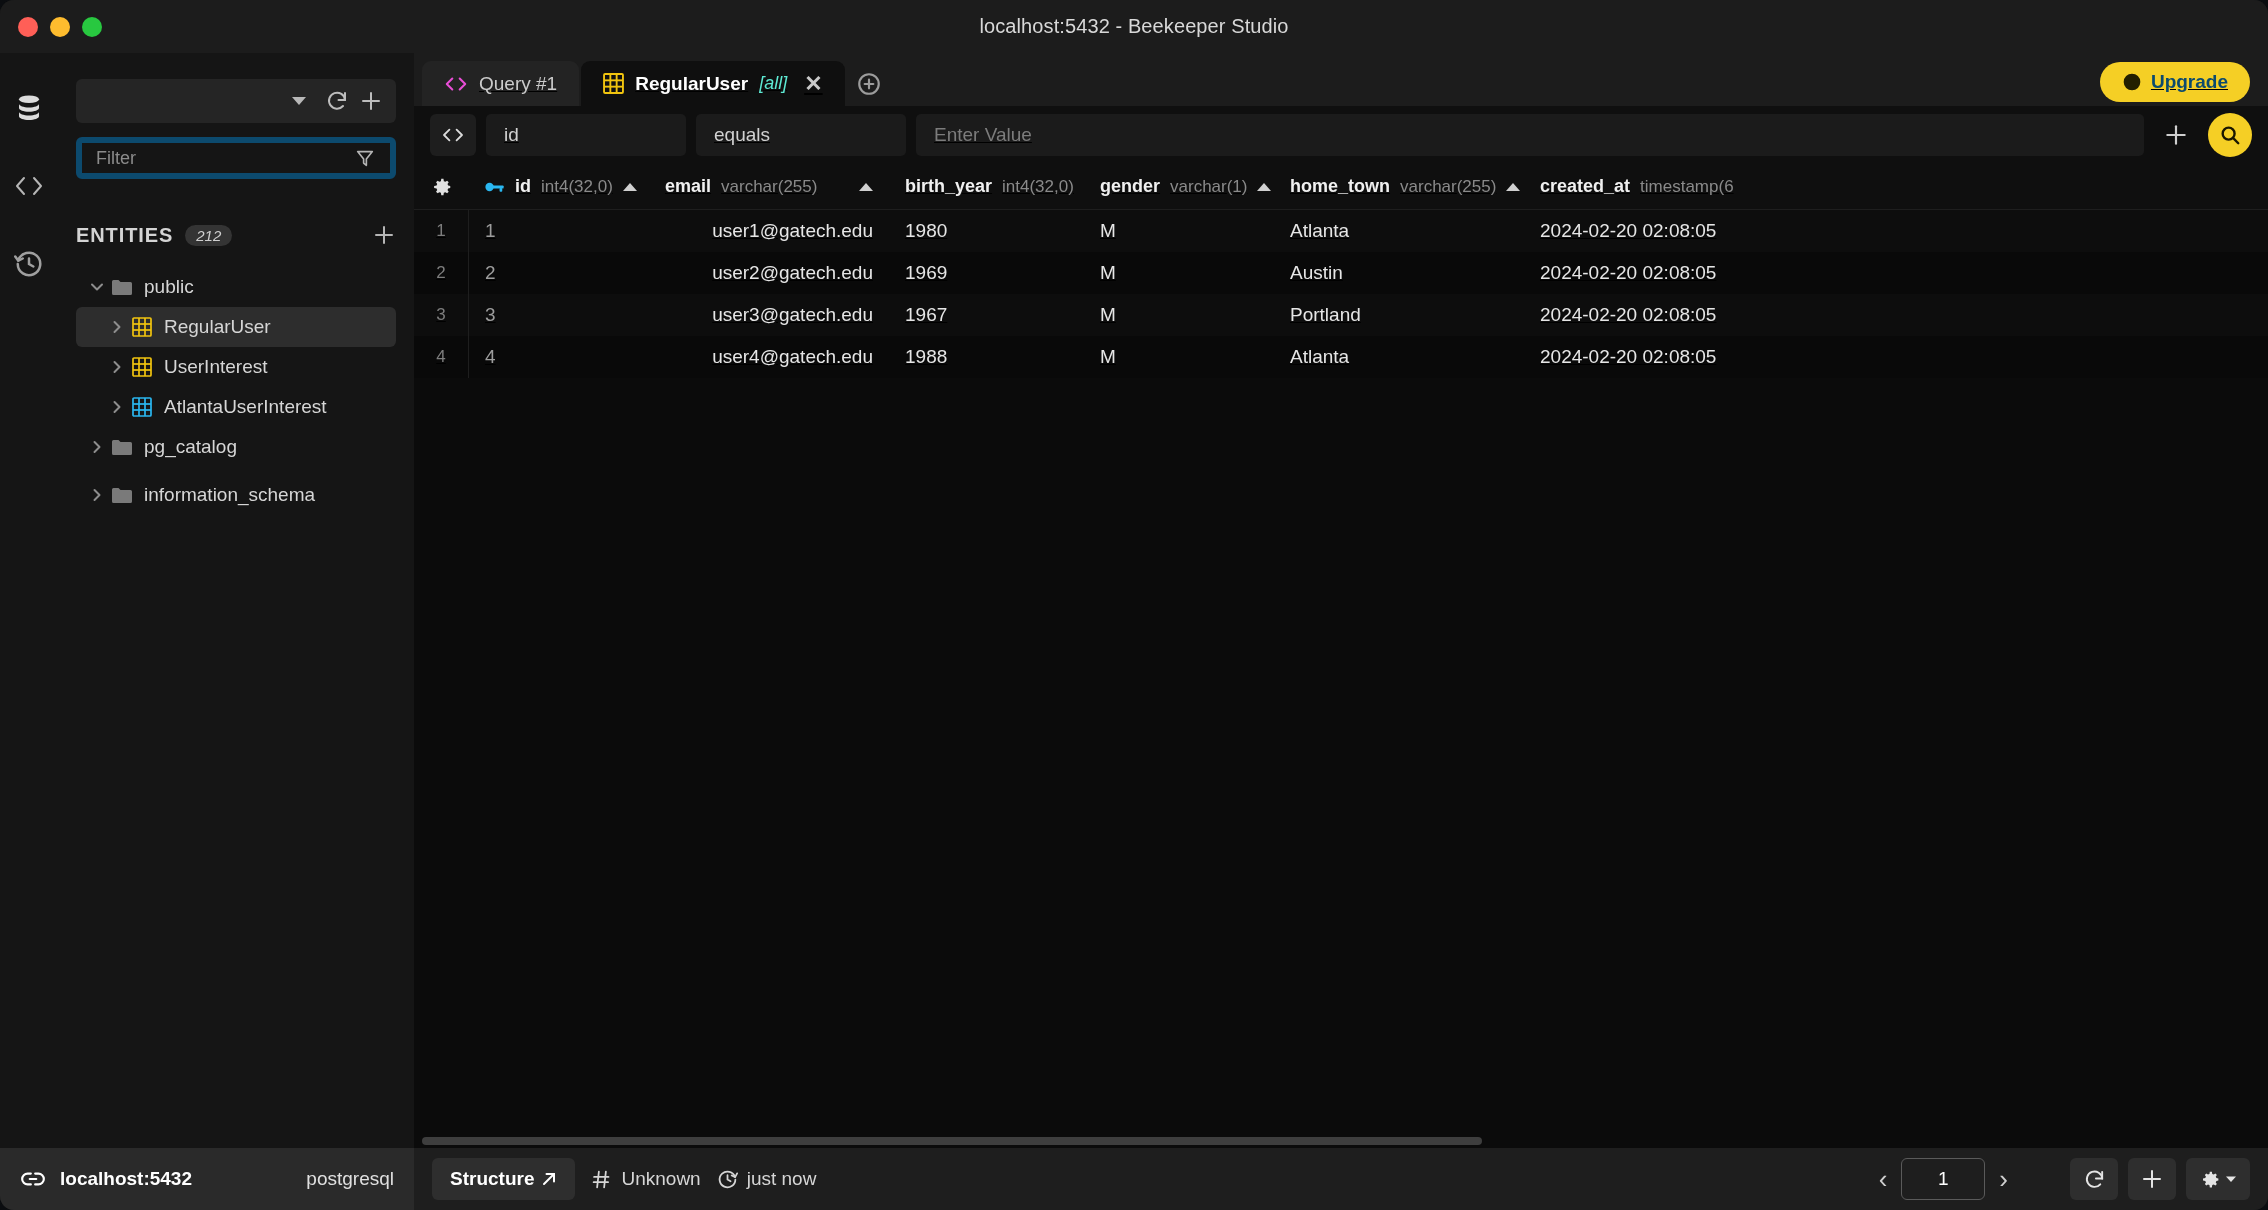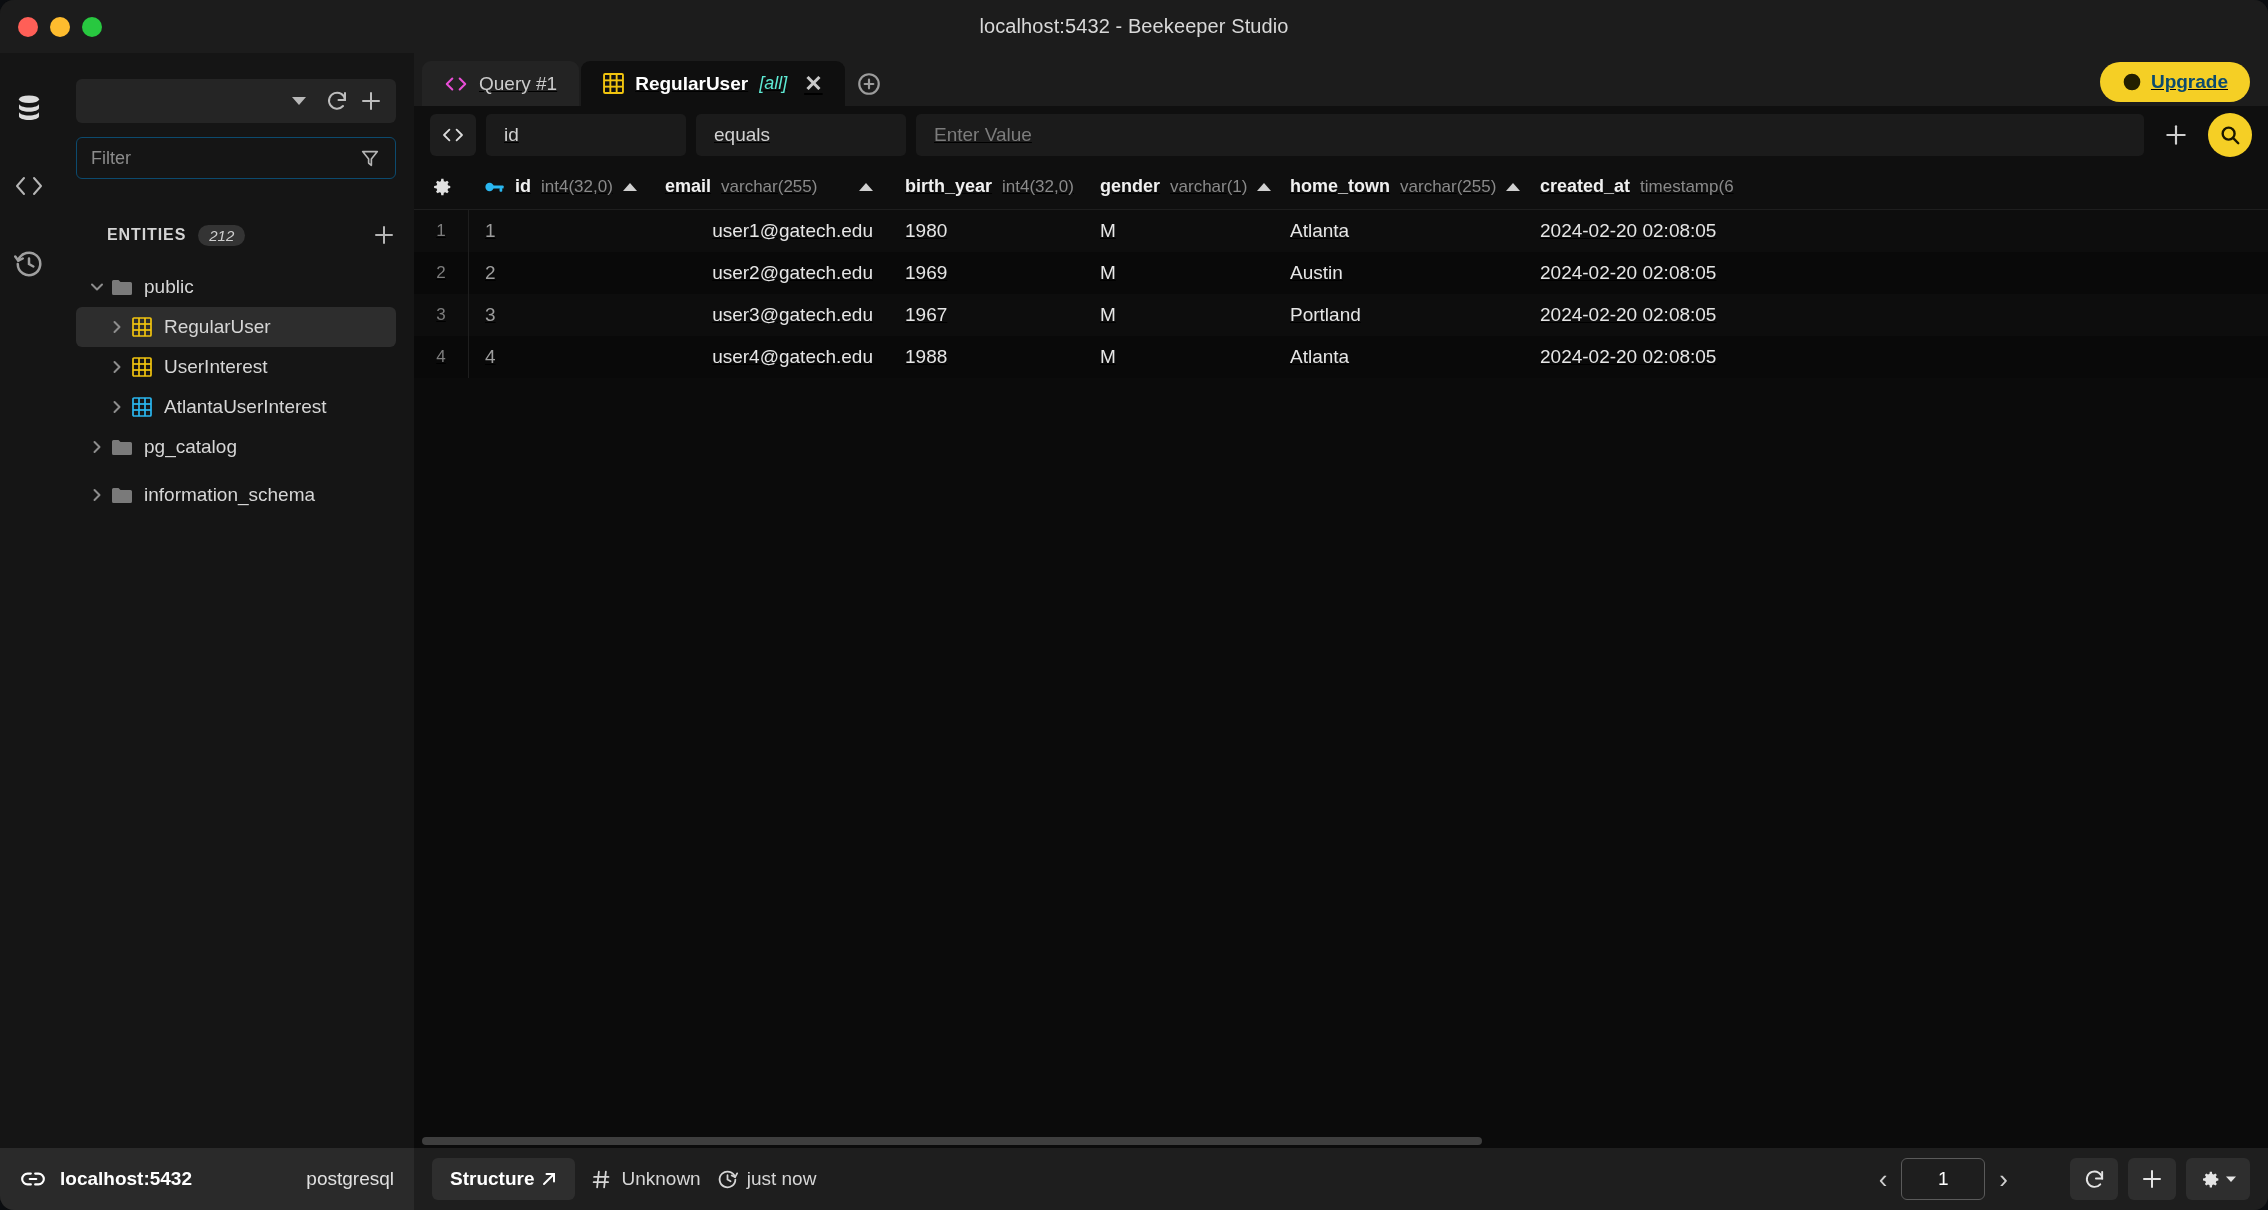--- a/index.html
+++ b/index.html
@@ -74,38 +74,38 @@
     margin-right: 14px;
   }
   .icon-btn {
     width: 34px; height: 34px;
     display: flex; align-items: center; justify-content: center;
     color: #b9b9b9; cursor: pointer;
   }
   .filter-box {
     margin-top: 14px;
     height: 42px;
-    border: 1px solid #0c4a6e;
+    border: 6px solid #0c4a6e;
     border-radius: 6px;
     display: flex; align-items: center;
     padding: 0 14px;
   }
   .filter-box input {
     flex: 1; background: transparent; border: none; outline: none;
     color: #d9d9d9; font-size: 18px; font-family: inherit;
   }
   .filter-box input::placeholder { color: #8b8b8b; }
 
   .entities-head {
     margin-top: 40px;
     display: flex; align-items: center;
     height: 32px;
   }
   .entities-label {
-    color: #d4d4d4; font-size: 16px; font-weight: bold; letter-spacing: .9px; margin-left: 31px;
+    color: #d4d4d4; font-size: 20px; font-weight: bold; letter-spacing: .9px;
   }
   .entities-count {
     margin-left: 12px;
     background: #343434; color: #cfcfcf;
     font-size: 15px; border-radius: 11px;
     padding: 2px 11px;
     font-style: italic;
   }
   .entities-add { margin-left: auto; color: #b9b9b9; cursor: pointer; }
 

